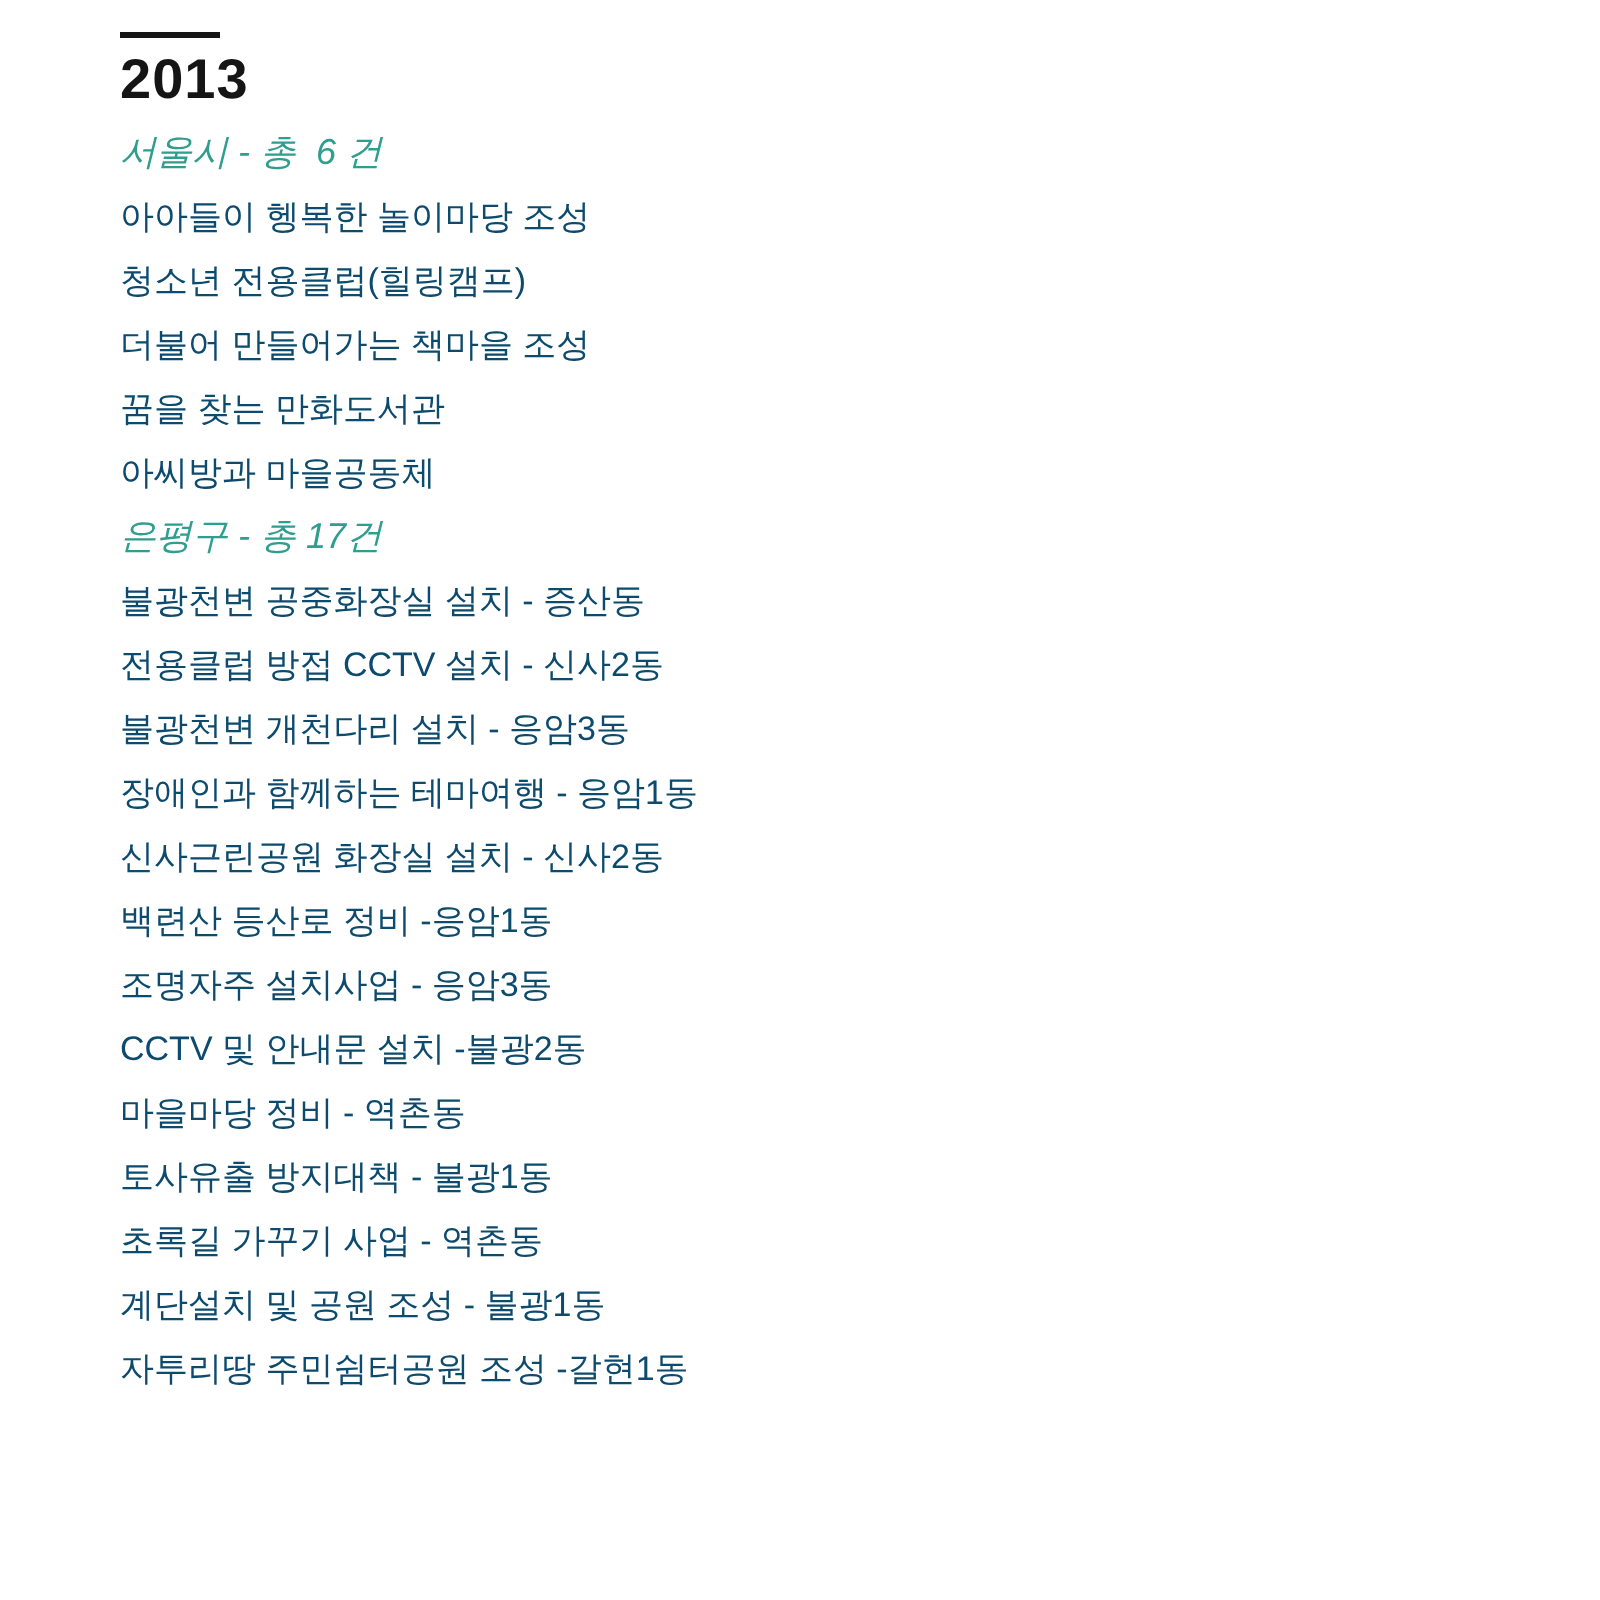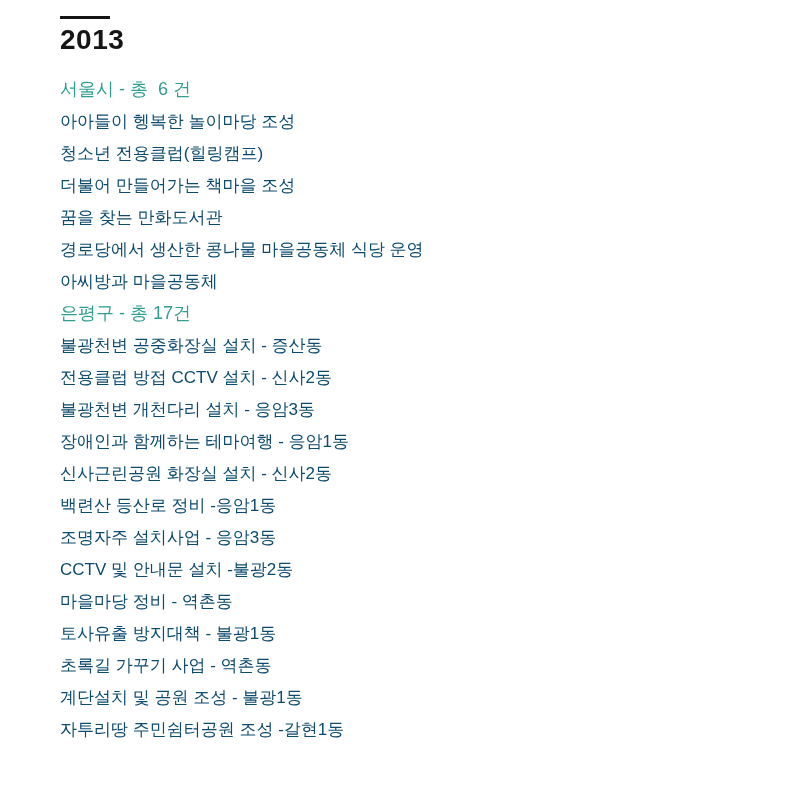--- a/index.html
+++ b/index.html
@@ -17,55 +17,55 @@
     left: 60px;
     width: 690px;
   }
   .title-rule {
     width: 50px;
     height: 3px;
     background: #151515;
     margin: 0 0 6px 0;
   }
   .year-heading {
-    margin: 0 0 18px 0;
+    margin: 0 0 5px 0;
     font-size: 28px;
     line-height: 30px;
     font-weight: 700;
     color: #151515;
     letter-spacing: 0.5px;
   }
   .row {
     height: 32px;
     display: flex;
     align-items: center;
     white-space: pre-wrap;
   }
   .section-title {
     font-size: 18px;
     color: #2f9e8f;
+    font-style: italic;
   }
   .list-item {
     font-size: 17px;
     color: #0c4a6e;
   }
 </style>
 </head>
 <body>
 
 <div class="content">
   <div class="title-rule"></div>
   <h1 class="year-heading">2013</h1>
   <div id="sections">
       <div class="row section-title">서울시 - 총  6 건</div>
       <div class="row list-item">아아들이 헹복한 놀이마당 조성</div>
       <div class="row list-item">청소년 전용클럽(힐링캠프)</div>
       <div class="row list-item">더불어 만들어가는 책마을 조성</div>
       <div class="row list-item">꿈을 찾는 만화도서관</div>
-      <div class="row list-item">경로당에서 생산한 콩나물 마을공동체 식당 운영</div>
       <div class="row list-item">아씨방과 마을공동체</div>
       <div class="row section-title">은평구 - 총 17건</div>
       <div class="row list-item">불광천변 공중화장실 설치 - 증산동</div>
       <div class="row list-item">전용클럽 방접 CCTV 설치 - 신사2동</div>
       <div class="row list-item">불광천변 개천다리 설치 - 응암3동</div>
       <div class="row list-item">장애인과 함께하는 테마여행 - 응암1동</div>
       <div class="row list-item">신사근린공원 화장실 설치 - 신사2동</div>
       <div class="row list-item">백련산 등산로 정비 -응암1동</div>
       <div class="row list-item">조명자주 설치사업 - 응암3동</div>
       <div class="row list-item">CCTV 및 안내문 설치 -불광2동</div>

